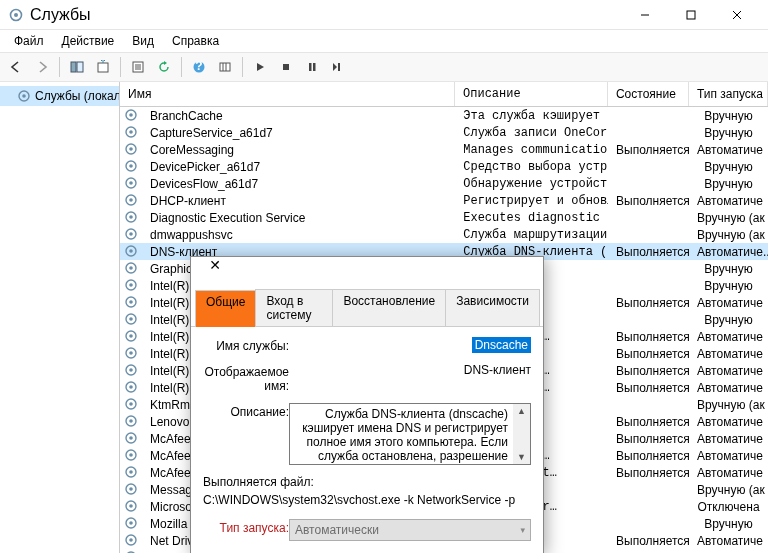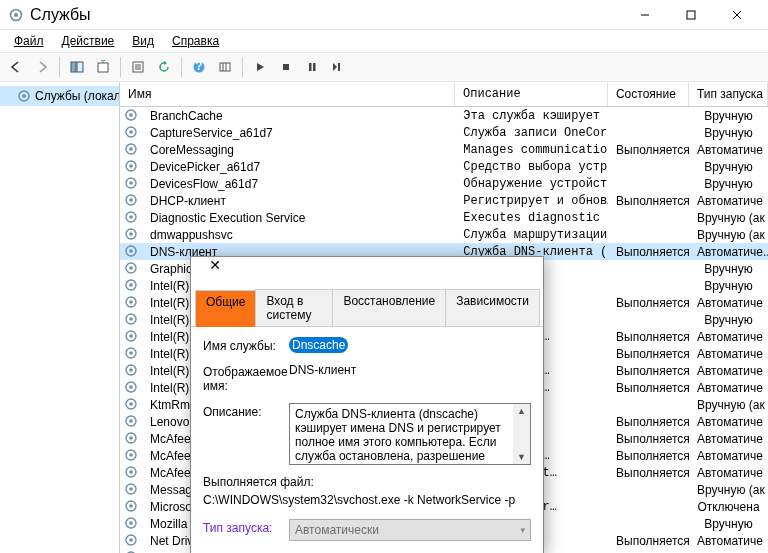--- a/index.html
+++ b/index.html
@@ -2,21 +2,21 @@
 <html><head>
 <meta charset="utf-8">
 <style>
 *{margin:0;padding:0;box-sizing:border-box;font-family:"Segoe UI",Tahoma,sans-serif;font-size:12px;}
 body{background:#fff;width:768px;height:553px;overflow:hidden;position:relative;}
 .titlebar{height:30px;display:flex;align-items:center;padding:0 8px;border-bottom:1px solid #e5e5e5;}
 .titlebar .t-icon{width:16px;height:16px;margin-right:6px;display:inline-flex;align-items:center;justify-content:center;}
 .titlebar .t-title{flex:1;font-size:16px;}
 .winbtns{display:flex;gap:0;margin-left:auto;}
 .winbtn{width:46px;height:30px;display:flex;align-items:center;justify-content:center;cursor:pointer;}
-.menubar{height:22px;display:flex;align-items:center;padding:0 6px;gap:2px;text-decoration:underline;}
+.menubar{height:22px;display:flex;align-items:center;padding:0 6px;gap:2px;}
 .menuitem{padding:2px 8px;cursor:pointer;}
 .toolbar{height:30px;border-top:1px solid #e5e5e5;border-bottom:1px solid #e5e5e5;display:flex;align-items:center;padding:0 4px;gap:2px;background:#f8f8f8;}
 .tbtn{width:24px;height:24px;display:flex;align-items:center;justify-content:center;cursor:pointer;border:1px solid transparent;}
 .tsep{width:1px;height:20px;background:#ccc;margin:0 3px;}
 .body{display:flex;height:calc(100% - 82px);}
 .tree{width:120px;border-right:1px solid #ccc;background:#fff;padding:4px 0;}
 .tree-item{padding:3px 17px;display:flex;align-items:center;gap:4px;background:#cce8ff;white-space:nowrap;overflow:hidden;}
 .list{flex:1;overflow:hidden;position:relative;}
 .list-hdr{display:flex;border-bottom:1px solid #ccc;background:#fff;}
 .list-hdr .col{padding:5px 8px;border-right:1px solid #e0e0e0;font-size:12px;white-space:nowrap;overflow:hidden;}
@@ -31,24 +31,24 @@
 .row .ic{width:16px;height:16px;margin-left:4px;margin-right:2px;flex-shrink:0;display:inline-flex;}
 
 .dlg{position:absolute;left:190px;top:256px;width:354px;height:298px;background:#fff;border:1px solid #888;box-shadow:2px 2px 16px rgba(0,0,0,.35);z-index:10;}
 .dlg-title{height:28px;display:flex;align-items:center;padding:0 8px;background:#fff;}
 .dlg-title span{flex:1;}
 .dlg-close{width:32px;height:28px;text-align:center;cursor:pointer;font-size:14px;}
 .tabs{display:flex;border-bottom:1px solid #ccc;padding:4px 4px 0 4px;gap:0;}
 .tab{padding:4px 10px;border:1px solid #ccc;border-bottom:none;background:#f0f0f0;cursor:pointer;font-size:12px;margin-right:-1px;}
 .tab.active{background:#f97316;position:relative;top:1px;}
 .dlg-body{padding:10px 12px;}
-.field{display:flex;margin-bottom:10px;align-items:flex-start;}
+.field{display:flex;margin-bottom:10px;align-items:flex-start;text-align:right;}
 .field .lbl{width:86px;font-size:12px;padding-top:2px;}
 .field .val{flex:1;font-size:12px;}
-.selval{background:#0078d7;color:#fff;padding:1px 3px;display:inline-block;border-radius:8px;}
+.selval{background:#0078d7;color:#fff;padding:1px 3px;display:inline-block;}
 .desc-box{flex:1;border:1px solid #7a7a7a;height:62px;padding:3px 5px;font-size:12px;overflow:hidden;position:relative;}
 .desc-scroll{position:absolute;right:0;top:0;width:17px;height:100%;background:#f0f0f0;display:flex;flex-direction:column;justify-content:space-between;align-items:center;}
 .desc-scroll .arr{font-size:9px;color:#555;padding:2px;}
 .sel-ctl{flex:1;height:22px;border:1px solid #adadad;background:#e1e1e1;padding:2px 5px;color:#6d6d6d;display:flex;align-items:center;justify-content:space-between;gap:24px;}
 svg{display:block;}
 </style>
 </head>
 <body>
 
 <div class="titlebar">
@@ -537,21 +537,21 @@
         <span style="display:block;padding-right:17px;">Служба DNS-клиента (dnscache) кэширует имена DNS и регистрирует полное имя этого компьютера. Если служба остановлена, разрешение имен DNS будет продолжаться, но</span>
         <div class="desc-scroll">
           <span class="arr">▲</span>
           <span class="arr">▼</span>
         </div>
       </div>
     </div>
     <div style="margin-bottom:4px;">Выполняется файл:</div>
     <div style="margin-bottom:12px;">C:\WINDOWS\system32\svchost.exe -k NetworkService -p</div>
     <div class="field">
-      <div class="lbl" style="color:#6d28d9">Тип запуска:</div>
+      <div class="lbl" style="color:#b91c1c">Тип запуска:</div>
       <div class="sel-ctl">
         <span>Автоматически</span>
         <span style="font-size:9px;color:#888;">▾</span>
       </div>
     </div>
 
   </div>
 
 </div>
 

